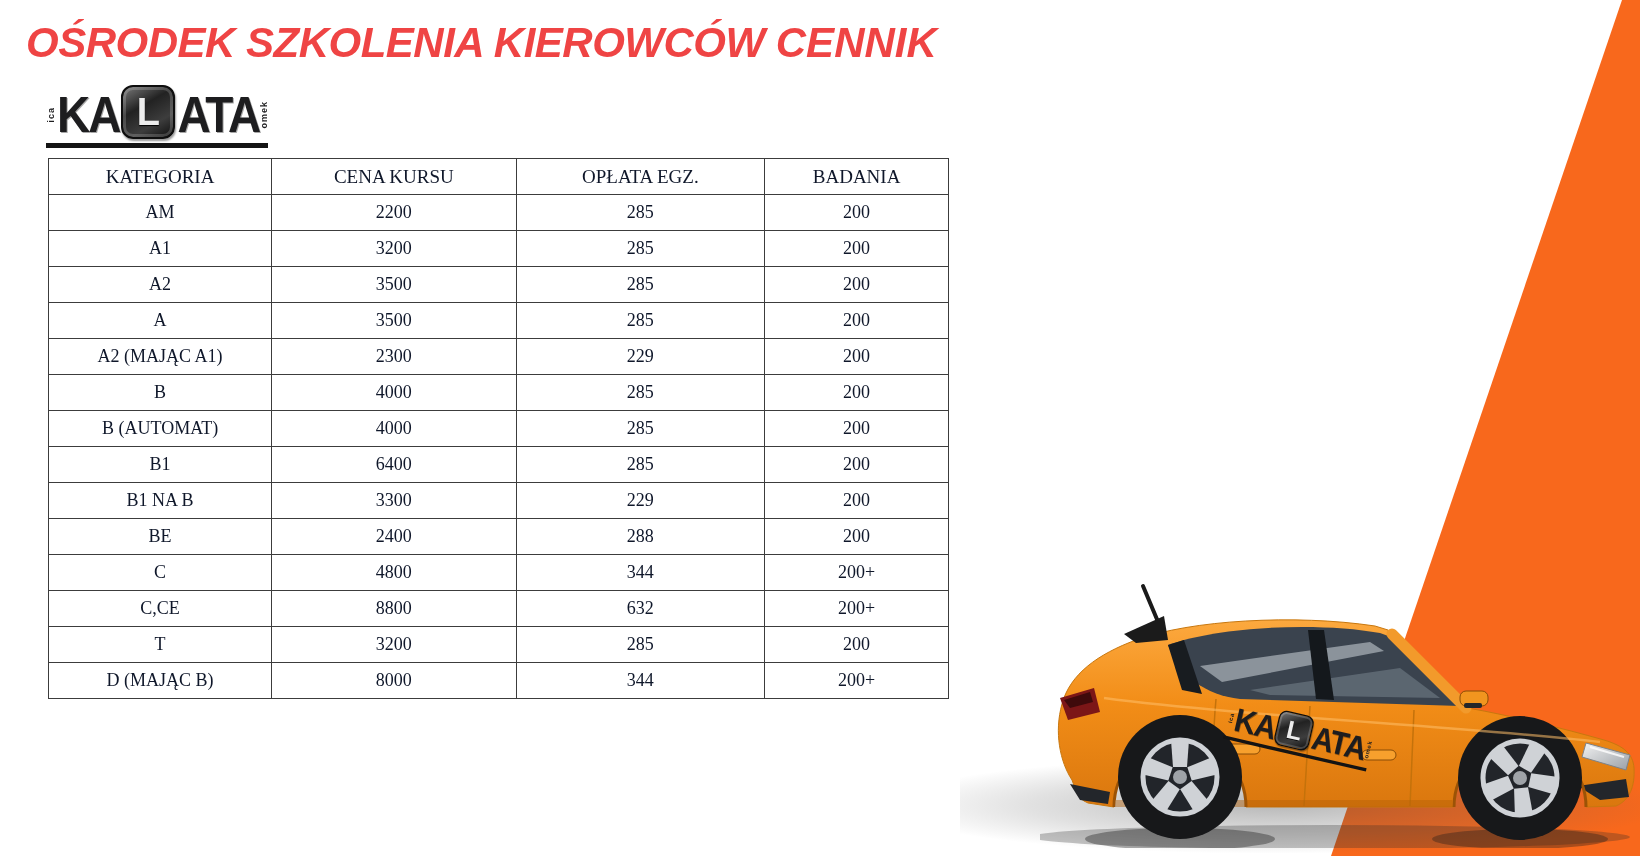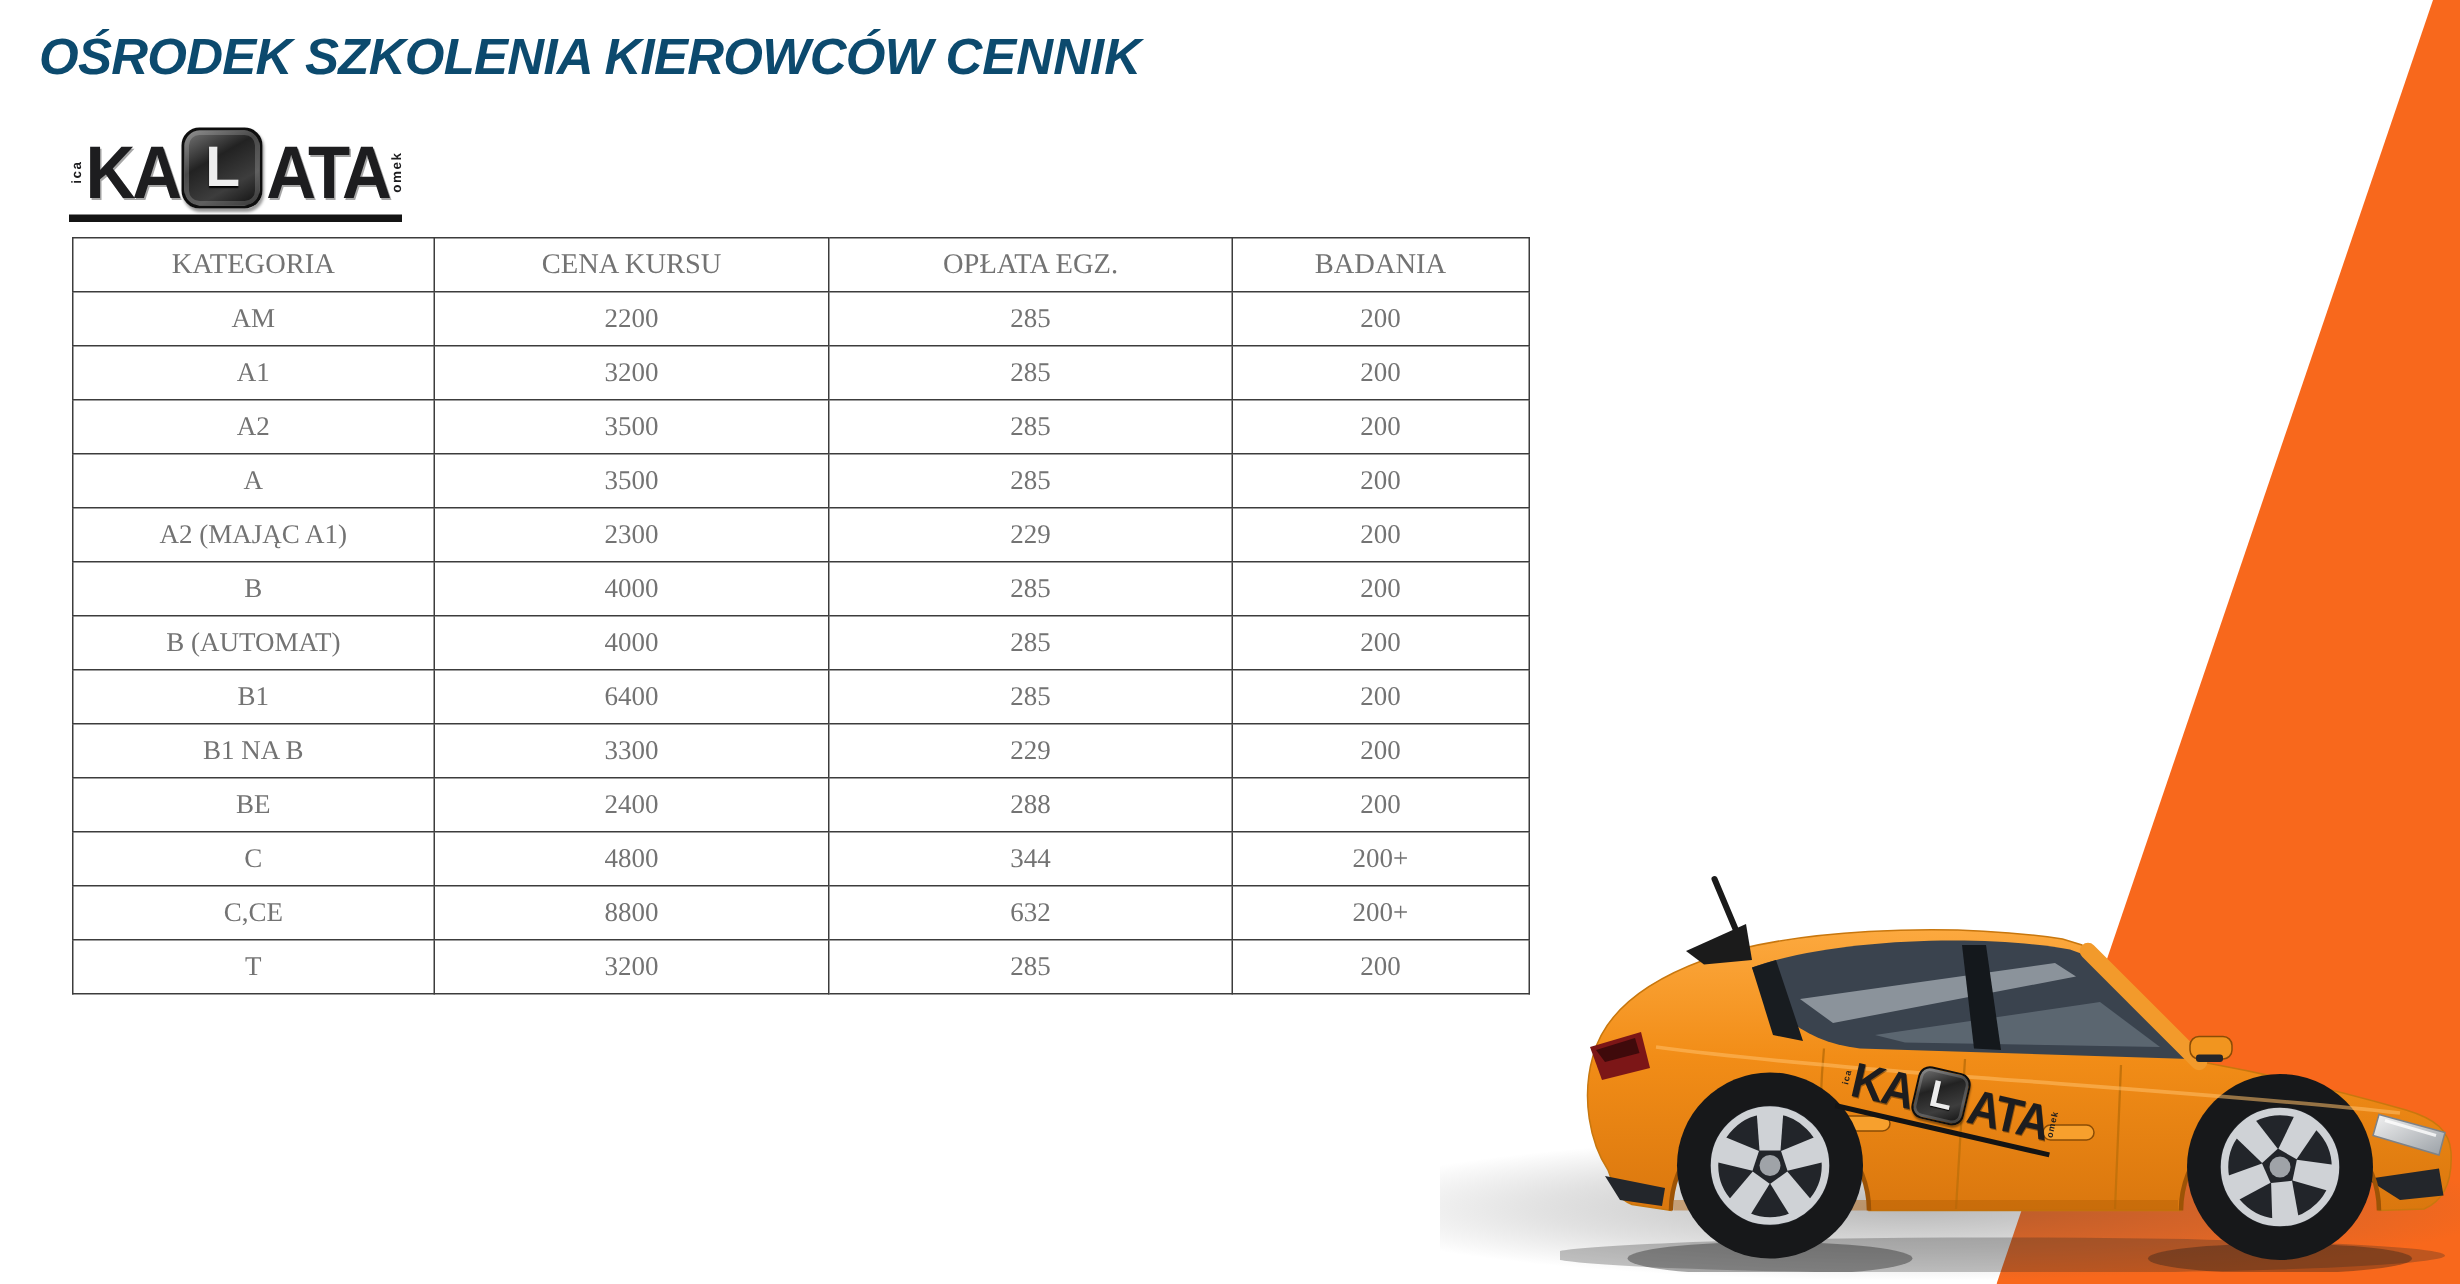--- a/index.html
+++ b/index.html
@@ -21,23 +21,23 @@
   .orange-wedge{
     position:absolute;inset:0;
     background:var(--accent);
     clip-path:polygon(1622px 0px,1640px 0px,1640px 856px,1331px 856px);
     z-index:1;
   }
 
   
   .page-title{
     position:absolute;left:26px;top:20px;
-    font-size:34px;line-height:1.1;
+    font-size:42px;line-height:1.1;
     font-style:italic;font-weight:700;
-    color:#0c4a6e;letter-spacing:-0.5px;
+    color:#ef4444;letter-spacing:-0.5px;
     white-space:nowrap;z-index:5;
   }
   .page-title .accent-word{font-weight:900;letter-spacing:0;}
 
   
   .kalata-logo{
     position:absolute;display:flex;align-items:center;
     z-index:6;
   }
   .header-logo{left:46px;top:88px;}
@@ -73,24 +73,24 @@
   
   .car-decal{
     left:1232px;top:700px;
     transform:rotate(13deg) scale(.66);
     transform-origin:left top;
     z-index:4;
   }
 
   
   .price-table{
-    position:absolute;left:48px;top:158px;width:972px;
+    position:absolute;left:48px;top:158px;width:901px;
     border-collapse:collapse;z-index:5;
     font-family:"Liberation Serif","DejaVu Serif",serif;
-    color:#737373;
+    color:#0f172a;
   }
   .price-table th,.price-table td{
     border:1px solid #3c3c3c;
     text-align:center;vertical-align:middle;
     height:36px;font-size:18px;font-weight:400;
     padding:0 4px;
   }
   .price-table th{font-size:19px;}
   .price-table col.c1{width:210px;}
   .price-table col.c2{width:230px;}
@@ -213,20 +213,26 @@
         <td>8800</td>
         <td>632</td>
         <td>200+</td>
       </tr>
       <tr>
         <td>T</td>
         <td>3200</td>
         <td>285</td>
         <td>200</td>
       </tr>
+      <tr>
+        <td>D (MAJĄC B)</td>
+        <td>8000</td>
+        <td>344</td>
+        <td>200+</td>
+      </tr>
     </tbody>
 </table>
 
 <div class="car-shadow"></div>
 
 <svg class="car-svg" viewBox="0 0 600 300" aria-hidden="true">
   <defs>
     <linearGradient id="bodyGrad" x1="0" y1="0" x2="0" y2="1">
       <stop offset="0" stop-color="#FCA93F"></stop>
       <stop offset="0.45" stop-color="#F28D17"></stop>

